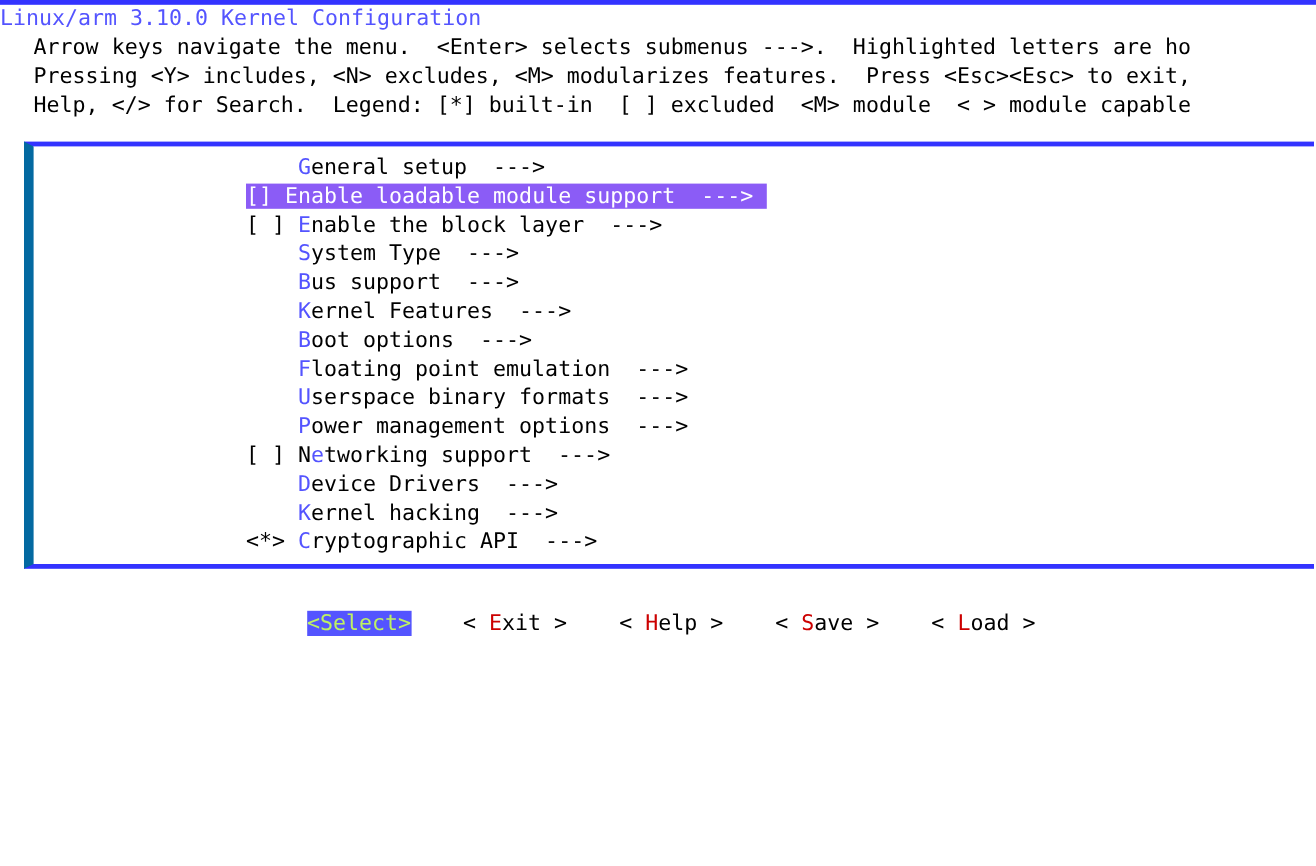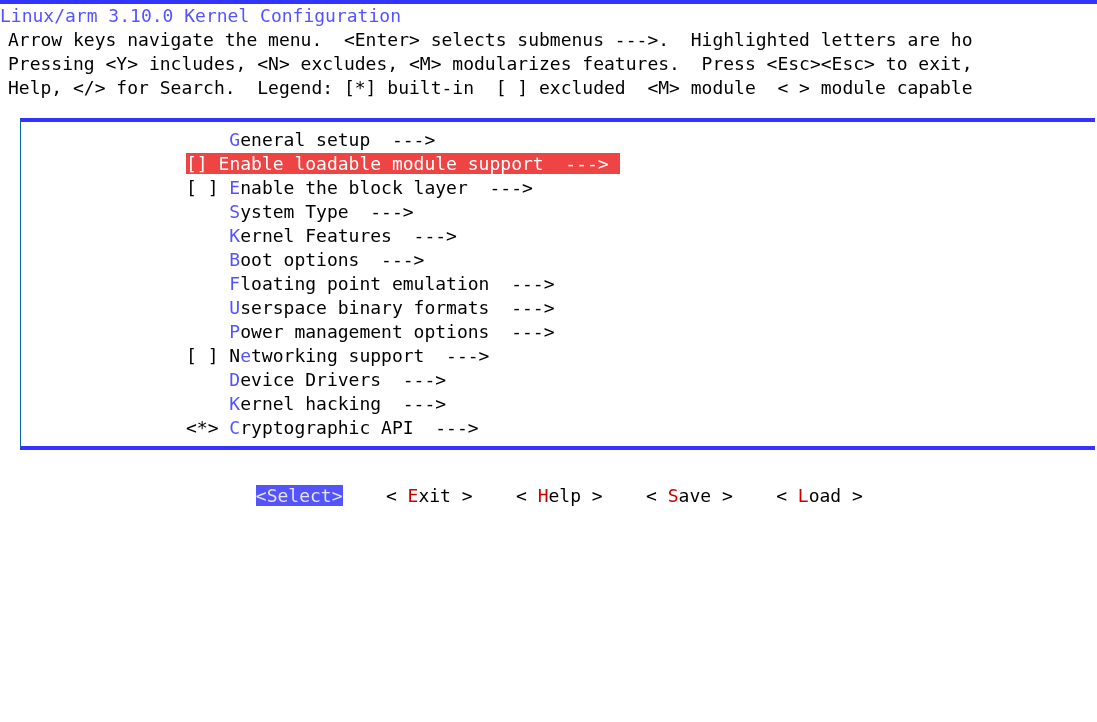--- a/index.html
+++ b/index.html
@@ -18,52 +18,52 @@
       height: 4px;
       width: 100%;
     }
     .title-line {
       text-align: left;
       color: #5454ff;
       white-space: pre;
     }
     .help-text {
       white-space: pre;
-      padding-left: 8px;
+      padding-left: 28px;
     }
     .menu-area-wrapper {
       border-top: 4px solid #3333ff;
       border-bottom: 4px solid #3333ff;
-      border-left: 1px solid #0369a1;
+      border-left: 8px solid #0369a1;
       border-right: none;
       margin: 18px 0 0 20px;
-      padding: 6px 0;
+      padding: 6px 12px;
       width: 1075px;
     }
     .menu-inner {
       padding-left: 165px;
     }
     .menu-line {
       white-space: pre;
     }
     .hl { color: #5454ff; }
     .selected-line {
-      background: #ef4444;
+      background: #8b5cf6;
       color: #ffffff;
       display: inline;
     }
     .selected-line .hl { color: #ffffff; }
     .selected-line .star-box { background: #c0c0c0; color: #000; }
     .button-bar {
       text-align: center;
       white-space: pre;
       margin-top: 10px;
     }
     .btn { display: inline; }
-    .btn-selected { background: #5454ff; color: #e5e5e5; }
+    .btn-selected { background: #5454ff; color: #bef264; }
     .btn-hk { color: #cc0000; }
     .watermark {
       position: absolute;
       right: 8px;
       bottom: 6px;
       color: rgba(150,150,150,0.4);
       font-size: 13px;
       font-family: sans-serif;
       pointer-events: none;
     }
@@ -76,20 +76,21 @@
 <div class="help-text">Arrow keys navigate the menu.  &lt;Enter&gt; selects submenus ---&gt;.  Highlighted letters are ho</div>
 <div class="help-text">Pressing &lt;Y&gt; includes, &lt;N&gt; excludes, &lt;M&gt; modularizes features.  Press &lt;Esc&gt;&lt;Esc&gt; to exit,</div>
 <div class="help-text">Help, &lt;/&gt; for Search.  Legend: [*] built-in  [ ] excluded  &lt;M&gt; module  &lt; &gt; module capable</div>
 
 <div class="menu-area-wrapper">
   <div class="menu-inner" id="menu-inner">
       <div class="menu-line"><span>    </span><span class="hl">G</span><span>eneral setup  ---&gt;</span></div>
       <div class="menu-line"><span class="selected-line"><span>[</span><span class="star-box"></span><span>] </span><span class="hl">E</span><span>nable loadable module support  ---&gt; </span></span></div>
       <div class="menu-line"><span>[ ] </span><span class="hl">E</span><span>nable the block layer  ---&gt;</span></div>
       <div class="menu-line"><span>    </span><span class="hl">S</span><span>ystem Type  ---&gt;</span></div>
+      <div class="menu-line"><span>    </span><span class="hl">B</span><span>us support  ---&gt;</span></div>
       <div class="menu-line"><span>    </span><span class="hl">K</span><span>ernel Features  ---&gt;</span></div>
       <div class="menu-line"><span>    </span><span class="hl">B</span><span>oot options  ---&gt;</span></div>
       <div class="menu-line"><span>    </span><span class="hl">F</span><span>loating point emulation  ---&gt;</span></div>
       <div class="menu-line"><span>    </span><span class="hl">U</span><span>serspace binary formats  ---&gt;</span></div>
       <div class="menu-line"><span>    </span><span class="hl">P</span><span>ower management options  ---&gt;</span></div>
       <div class="menu-line"><span>[ ] N</span><span class="hl">e</span><span>tworking support  ---&gt;</span></div>
       <div class="menu-line"><span>    </span><span class="hl">D</span><span>evice Drivers  ---&gt;</span></div>
       <div class="menu-line"><span>    </span><span class="hl">K</span><span>ernel hacking  ---&gt;</span></div>
       <div class="menu-line"><span>&lt;*&gt; </span><span class="hl">C</span><span>ryptographic API  ---&gt;</span></div>
     </div>

